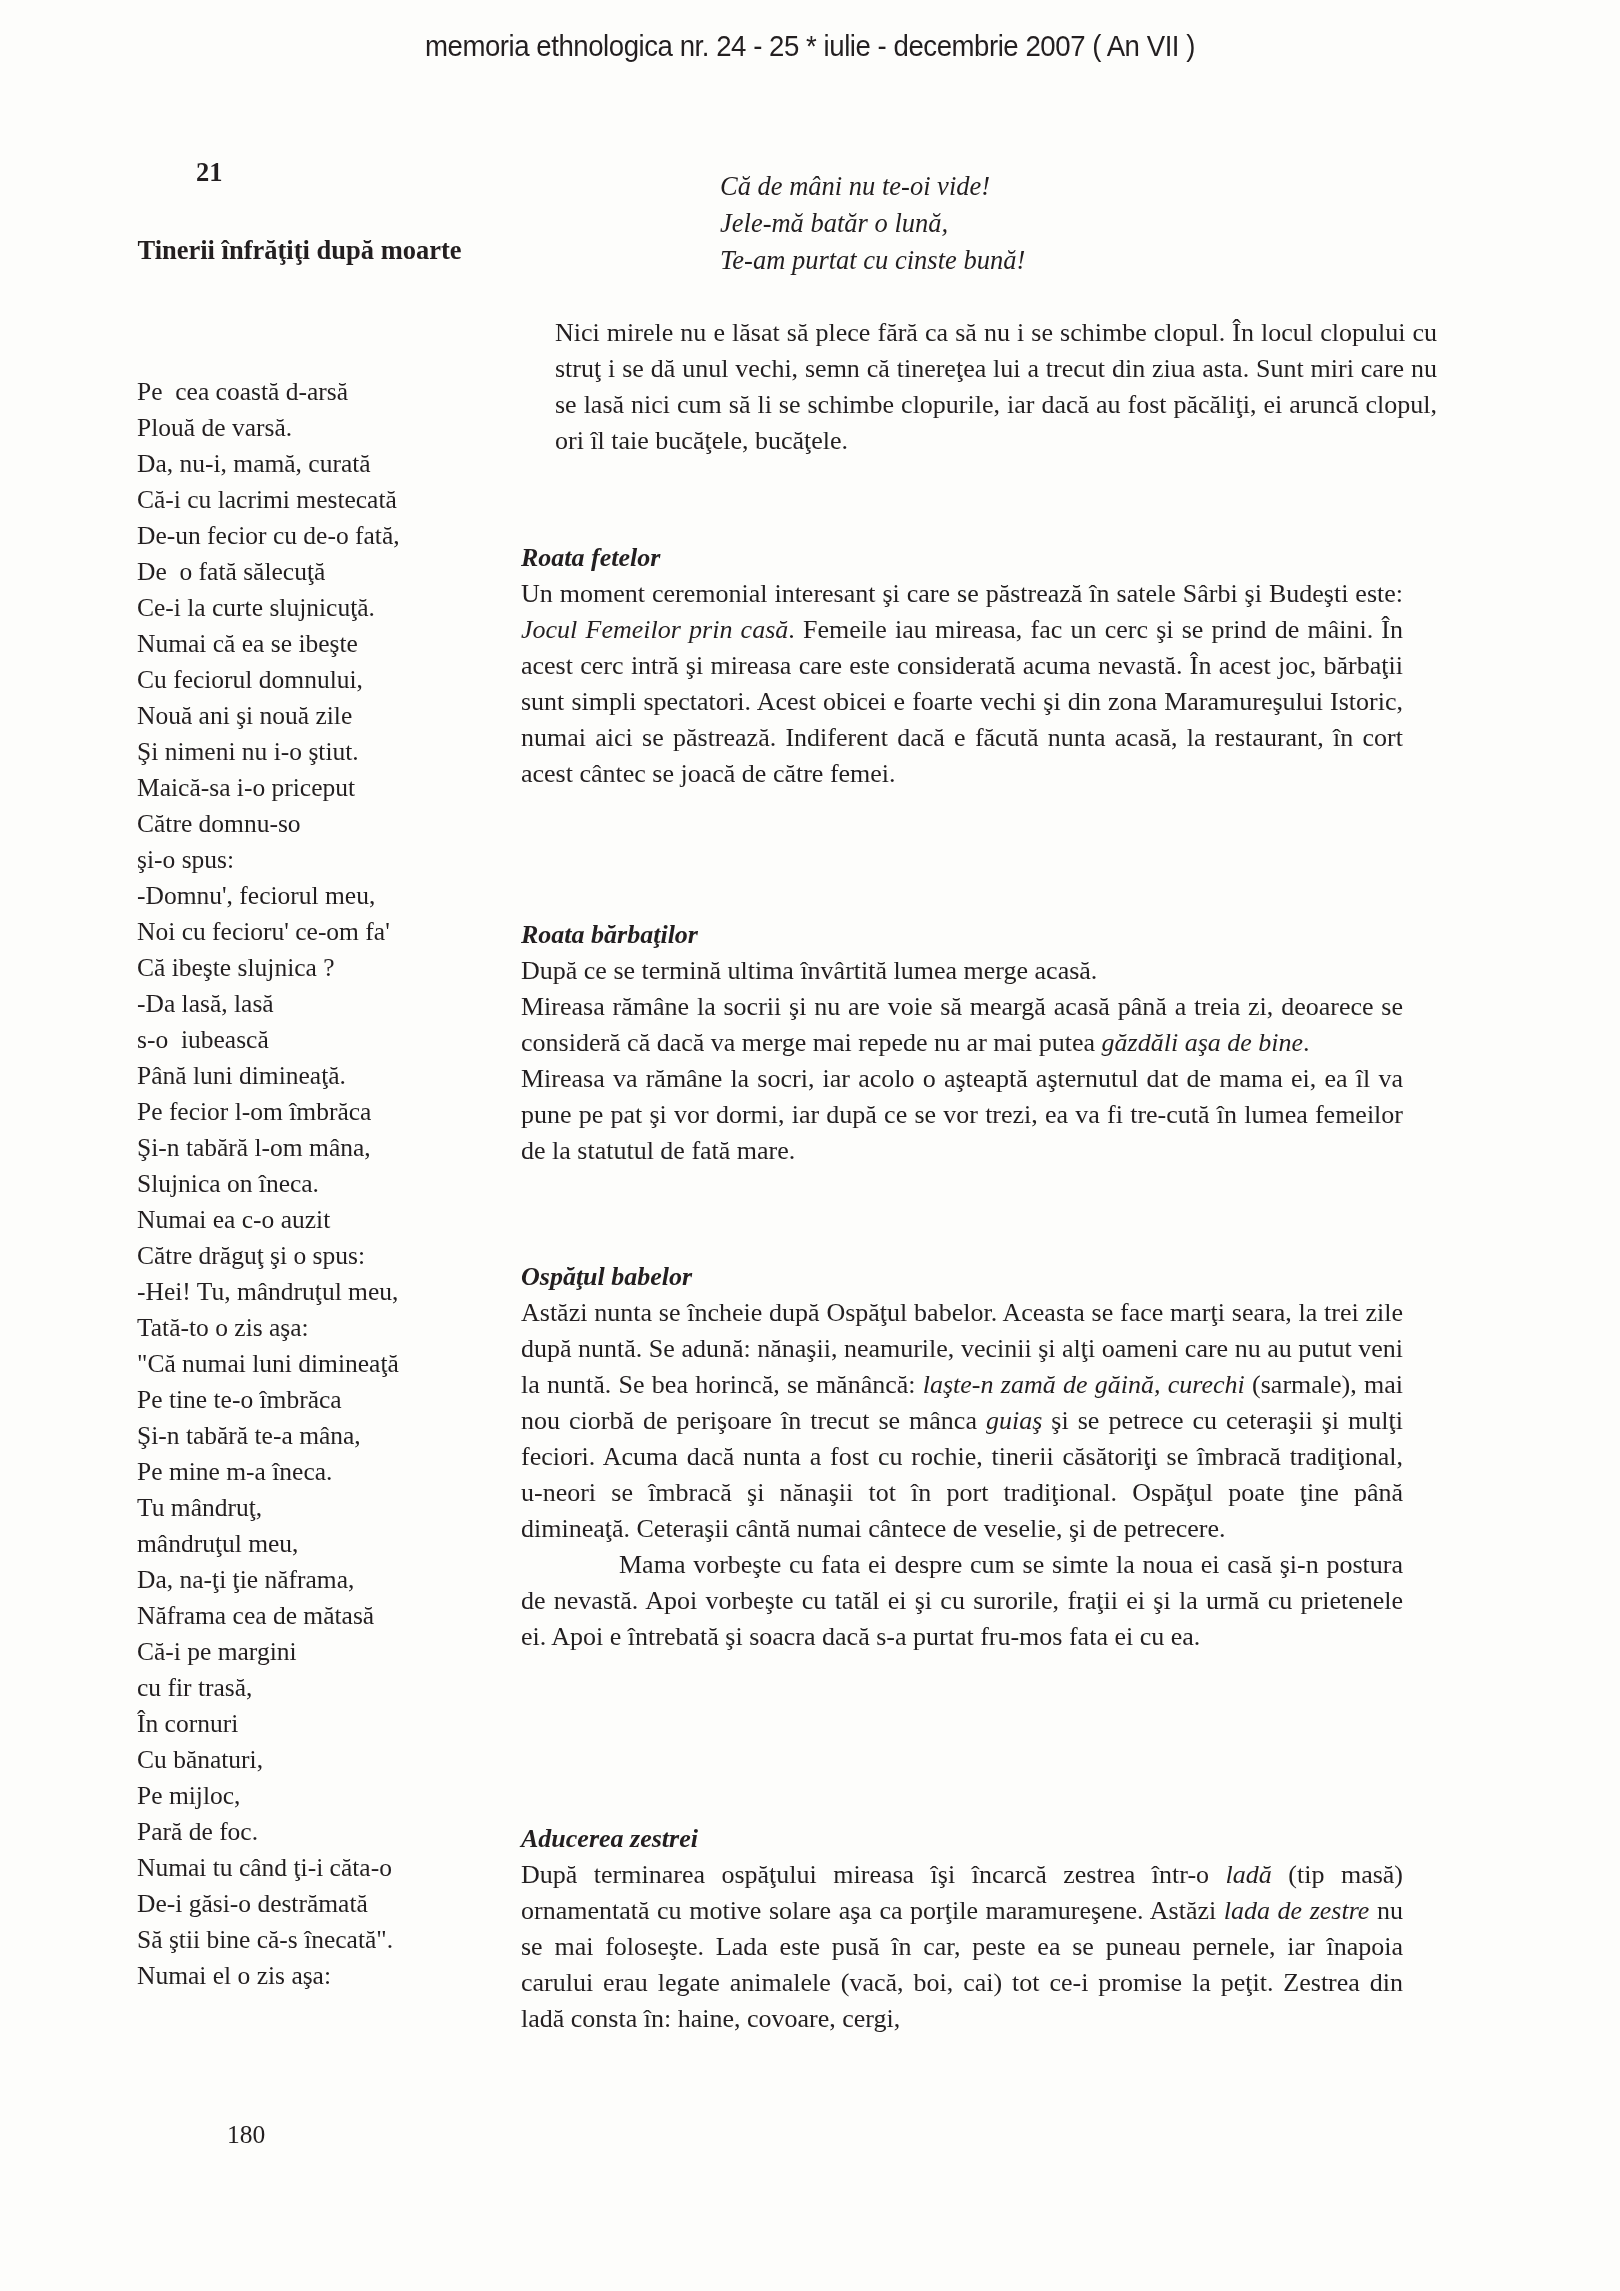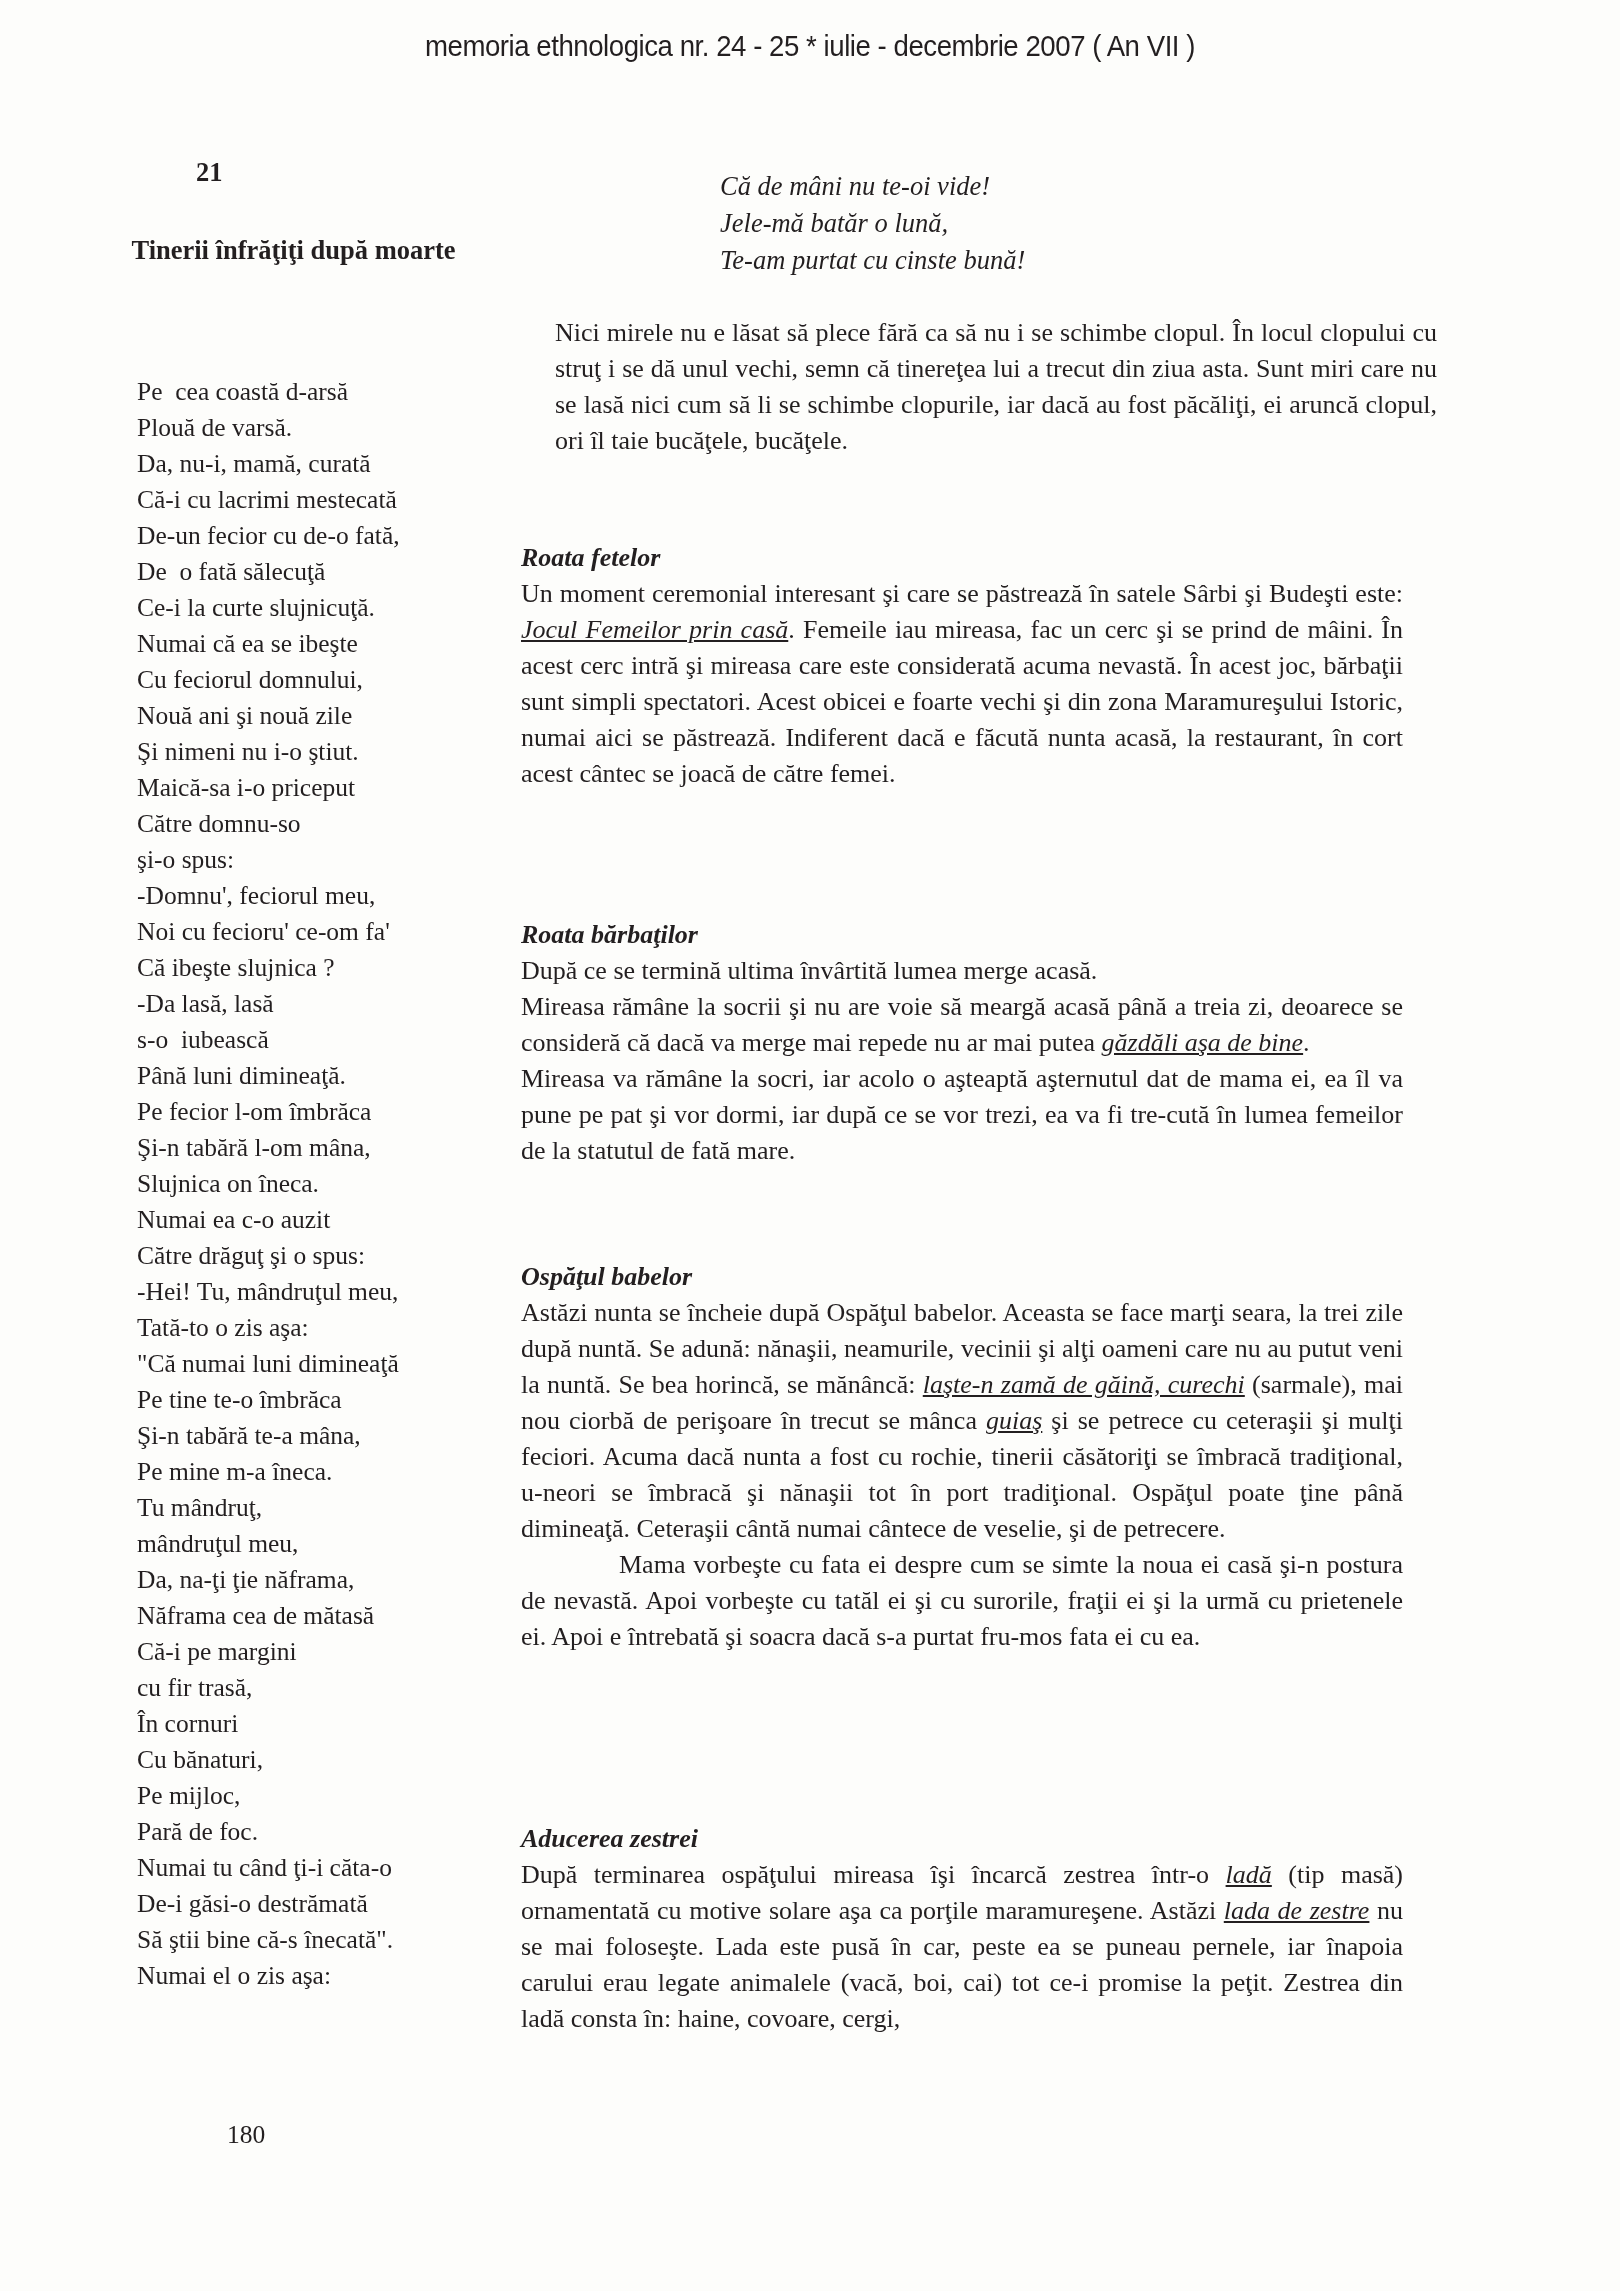--- a/index.html
+++ b/index.html
@@ -1,27 +1,27 @@
 <!DOCTYPE html>
 <html><head>
 <meta charset="utf-8">
 <style>
   html, body { margin:0; padding:0; background:#fdfdfb; }
   body { width:1620px; height:2292px; position:relative; overflow:hidden; color:#231f20; }
   .header { position:absolute; top:29px; left:0; width:1620px; text-align:center;
     font-family:"Liberation Sans", sans-serif; font-size:30px; letter-spacing:-0.5px; color:#231f20; transform:scaleX(0.92); }
   .serif { font-family:"Liberation Serif", serif; }
   .poem-num { position:absolute; left:196px; top:157px; width:196px; text-align:left; font-weight:bold; font-size:26.5px; }
-  .poem-title { position:absolute; left:127px; top:232px; width:333px; text-align:center; font-weight:bold; font-size:26.5px; line-height:36px; }
+  .poem-title { position:absolute; left:133px; top:232px; width:333px; text-align:center; font-weight:bold; font-size:26.5px; line-height:36px; }
   .poem { position:absolute; left:137px; top:374px; width:372px; font-size:25.5px; line-height:36px; }
   .poem div { white-space:pre; }
   .right { position:absolute; left:521px; width:882px; font-size:26px; line-height:36px; text-align:justify; }
   .verse { position:absolute; left:720px; top:168px; font-style:italic; font-size:26.5px; line-height:37px; }
   .heading { font-weight:bold; font-style:italic; }
-  .it { font-style:italic;text-decoration:underline; }
+  .it { font-style:italic; }
   .indent { text-indent:98px; }
   .pagenum { position:absolute; left:227px; top:2120px; font-size:25.5px; }
   p { margin:0; }
 </style>
 </head>
 <body>
 
 <div class="header">memoria ethnologica nr. 24 - 25 * iulie - decembrie 2007 ( An VII )</div>
 
 <div class="poem-num serif">21</div>

